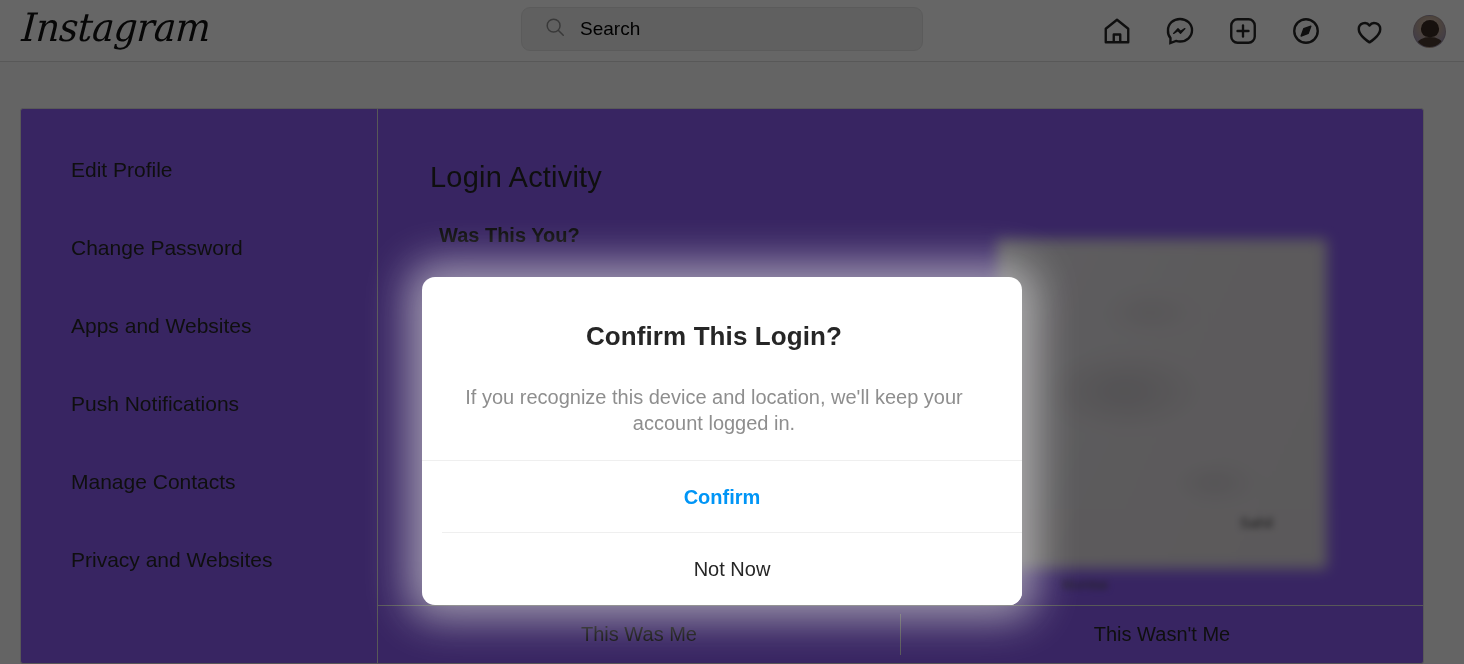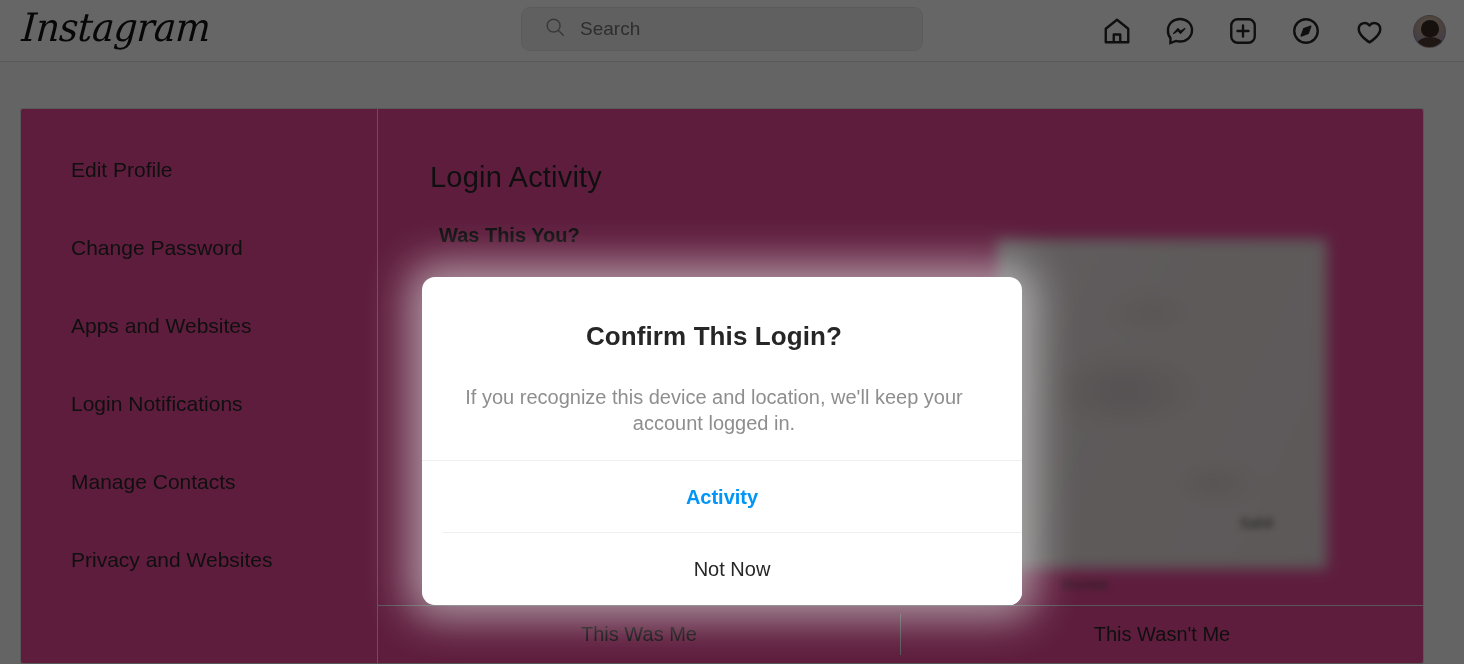--- a/index.html
+++ b/index.html
@@ -41,21 +41,21 @@
     width:402px; height:44px;
     background:#efefef;
     border:1px solid #e4e4e4;
     border-radius:9px;
     display:flex; align-items:center;
   }
   .search-ico { margin-left:22px; display:block; }
   .search-placeholder {
     margin-left:14px;
     font-size:19px;
-    color:#737373;
+    color:#000000;
     font-family:"Liberation Sans", sans-serif;
   }
 
   .navgroup {
     position:absolute; right:18px; top:0; height:62px;
     display:flex; align-items:center; gap:25px;
   }
   .navicon {
     width:38px; height:38px;
     display:flex; align-items:center; justify-content:center;
@@ -76,21 +76,21 @@
     content:""; position:absolute;
     left:50%; bottom:-6px; transform:translateX(-50%);
     width:26px; height:16px; border-radius:50% 50% 0 0;
     background:#4a3a30;
   }
 
   
   .card {
     position:absolute; left:20px; top:108px;
     width:1404px; height:556px;
-    background:#ec4899;
+    background:#8b5cf6;
     border:1px solid #dbdbdb;
     border-radius:3px;
     display:flex;
     overflow:hidden;
   }
   .sidebar {
     width:357px; height:100%;
     border-right:1px solid #dbdbdb;
     padding-top:22px;
     position:relative;
@@ -278,21 +278,21 @@
       <div class="side-item">
           <span>Edit Profile</span>
         </div>
       <div class="side-item">
           <span>Change Password</span>
         </div>
       <div class="side-item">
           <span>Apps and Websites</span>
         </div>
       <div class="side-item">
-          <span>Login Notifications</span>
+          <span>Push Notifications</span>
         </div>
       <div class="side-item">
           <span>Manage Contacts</span>
         </div>
       <div class="side-item">
           <span>Privacy and Websites</span>
         </div>
 
     </div>
 
@@ -316,21 +316,21 @@
 <div class="modal-wrap">
   <div class="modal">
 
     <div class="modal-body">
       <div class="modal-title">Confirm This Login?</div>
       <div class="modal-desc">If you recognize this device and location, we'll keep your account logged in.</div>
     </div>
 
     <div class="modal-confirm-wrap">
       <div class="modal-divider"></div>
-      <div class="modal-btn primary">Activity</div>
+      <div class="modal-btn primary">Confirm</div>
     </div>
 
     <div class="modal-notnow-wrap">
       <div class="modal-divider"></div>
       <div class="modal-btn">Not Now</div>
     </div>
 
   </div>
 </div>
 

